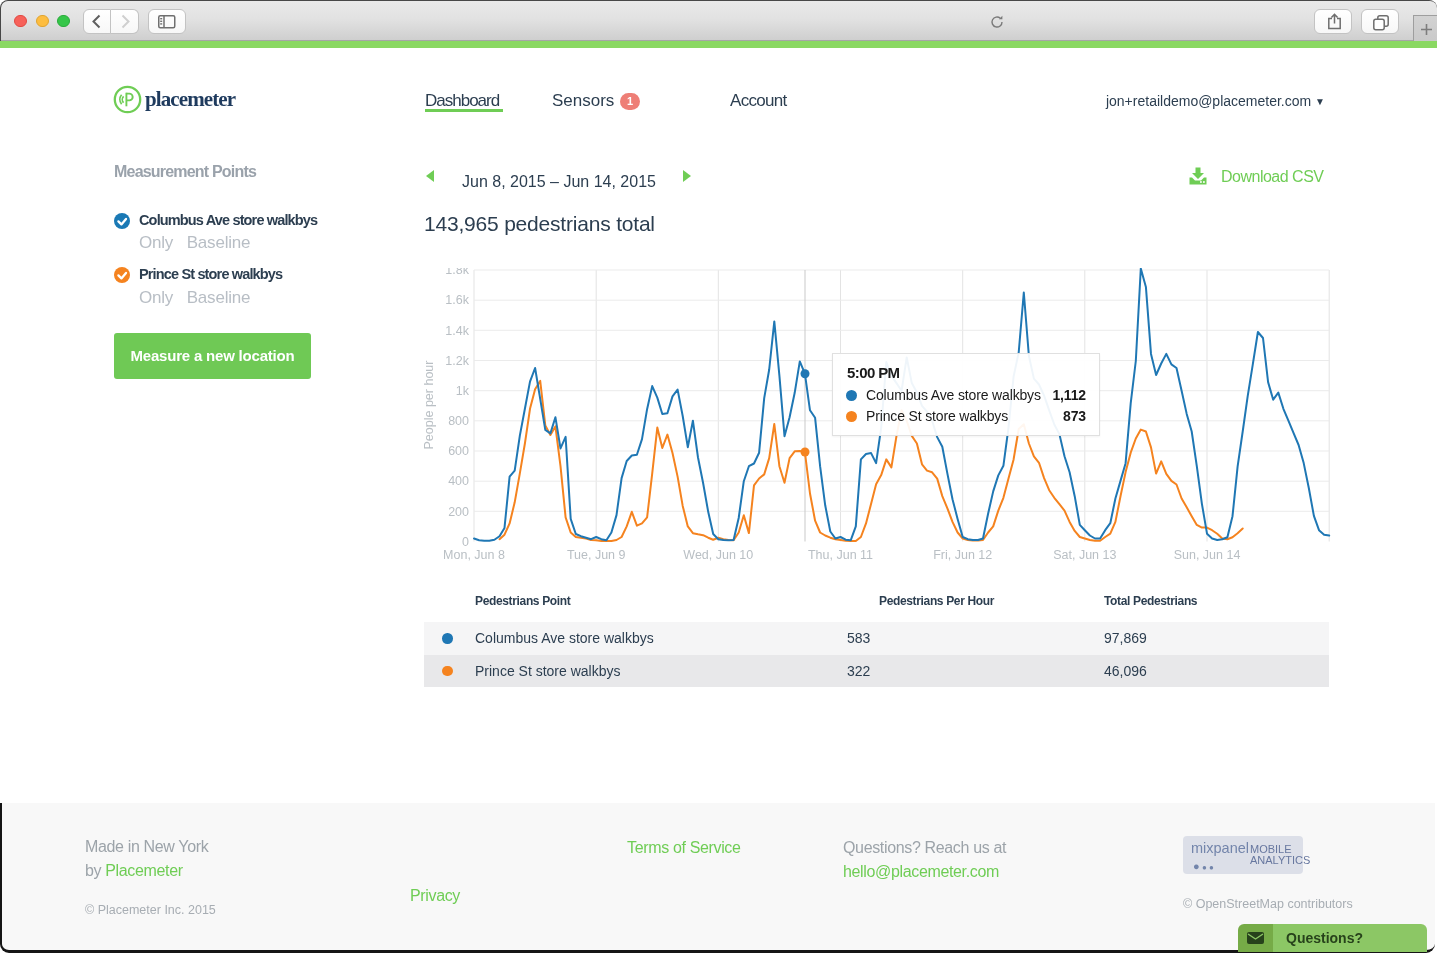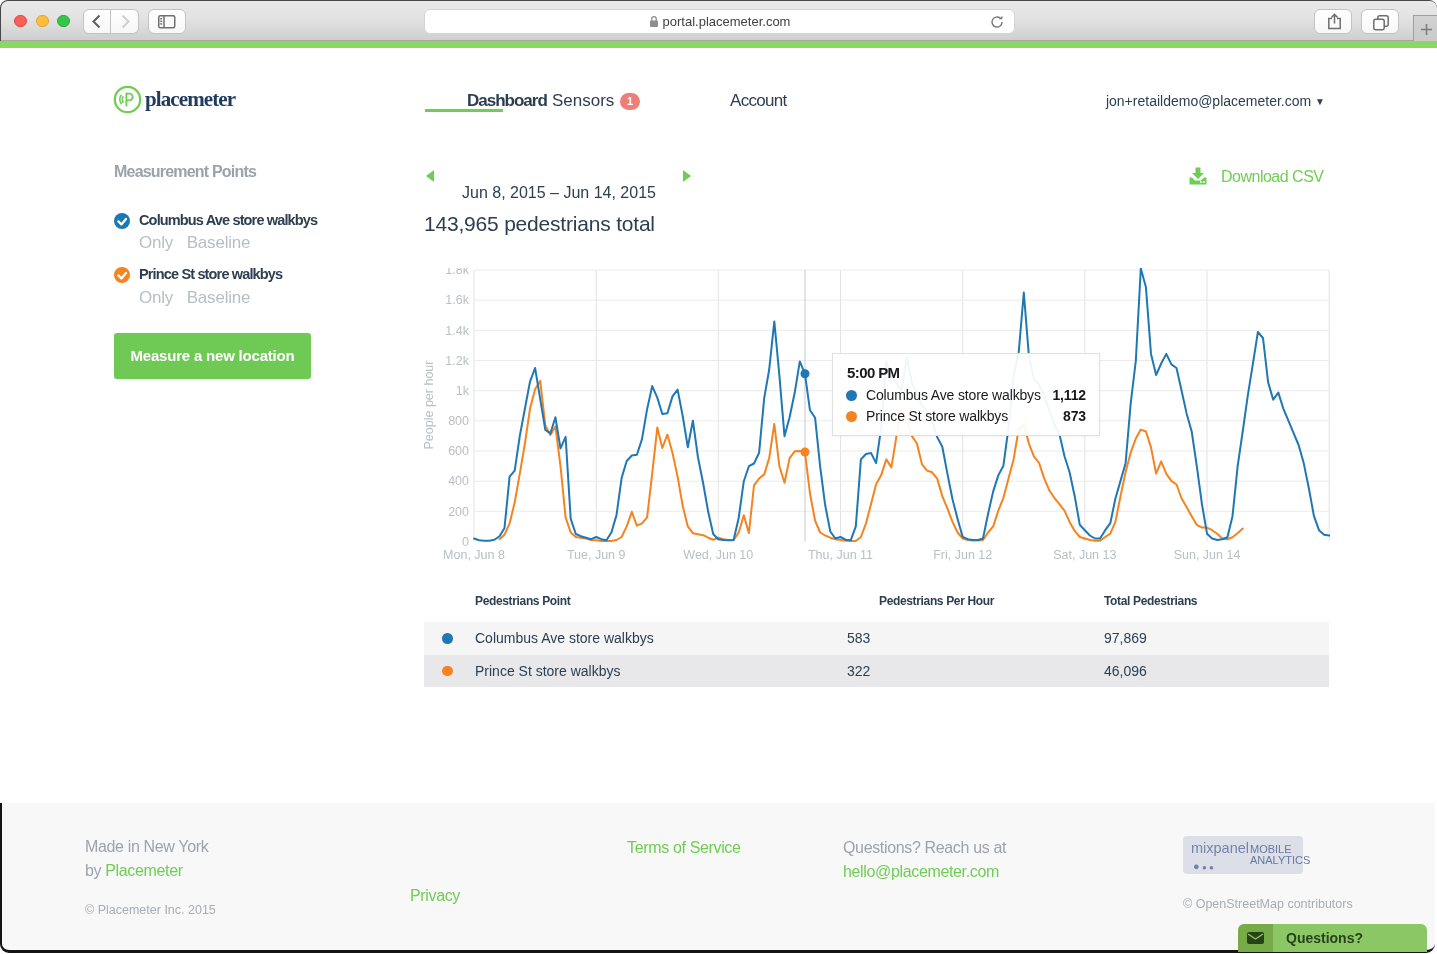--- a/index.html
+++ b/index.html
@@ -11,21 +11,21 @@
 .dot { position:absolute; width:12.5px; height:12.5px; border-radius:50%; top:13.6px; }
 .btn { position:absolute; top:8px; height:24.5px; background:linear-gradient(#ffffff,#f7f7f7); border:1px solid #c3c3c3; border-radius:6px; }
 .greenbar { position:absolute; left:0; top:41px; width:1437px; height:7px; background:#8ad862; }
 .urlfield { position:absolute; left:423px; top:8px; width:591px; height:24.5px; background:#fff; border:1px solid #d4d4d4; border-radius:6px;
   text-align:center; font-size:13px; color:#404040; line-height:23px; }
 .plustab { position:absolute; left:1412px; top:14px; width:25px; height:27px; background:linear-gradient(#d2d2d2,#c9c9c9);
   border:1px solid #9e9e9e; border-bottom:none; border-right:none; }
 
 .wordmark { font-family:"Liberation Serif", serif; font-weight:bold; font-size:21px; color:#1f3b5e; letter-spacing:-0.9px; }
 .nav { font-size:17px; color:#2c3e50; }
-.navu { font-weight:bold; letter-spacing:-1px;margin-left:42px; }
+.navu { font-weight:normal; letter-spacing:-1px; }
 .badge { background:#ee7e76; color:#fff; border-radius:9px; width:20px; height:16.5px; font-size:11px;
   text-align:center; line-height:16.5px; font-weight:bold; }
 
 .sbhead { font-size:16px; font-weight:bold; color:#9aa2ab; letter-spacing:-0.8px; }
 .check { position:absolute; width:16px; height:16px; border-radius:50%; }
 .itemname { font-size:14.5px; font-weight:bold; color:#2c3e50; letter-spacing:-0.85px; }
 .onlybase { font-size:17px; color:#b8bec5; letter-spacing:-0.2px; }
 .greenbtn { position:absolute; left:114px; top:333px; width:197px; height:46px; background:#6fc955; border-radius:3px;
   color:#fff; font-size:15px; letter-spacing:-0.2px; font-weight:bold; text-align:center; line-height:46px; }
 
@@ -70,24 +70,20 @@
   <div class="btn" style="left:147px;width:38px;"></div>
   <svg class="abs" style="left:157px;top:14px;" width="18" height="14">
         <rect x="0.75" y="0.75" width="16" height="12" rx="1.5" stroke="#6f6f6f" stroke-width="1.5" fill="none"></rect>
         <line x1="6" y1="1" x2="6" y2="13" stroke="#6f6f6f" stroke-width="1.5"></line>
         <g fill="#6f6f6f">
           <rect x="2.2" y="3" width="2" height="1.4"></rect>
           <rect x="2.2" y="5.6" width="2" height="1.4"></rect>
           <rect x="2.2" y="8.2" width="2" height="1.4"></rect>
         </g>
       </svg>
-  <div class="urlfield"><svg width="10" height="13" style="vertical-align:-2px;margin-right:4px;">
-          <rect x="1" y="5.5" width="8" height="6.5" rx="1" fill="#8e8e8e"></rect>
-          <path d="M2.8 6 V3.8 a2.2 2.2 0 0 1 4.4 0 V6" stroke="#8e8e8e" stroke-width="1.3" fill="none"></path>
-        </svg>portal.placemeter.com</div>
   <svg class="abs" style="left:988px;top:13px;" width="16" height="16">
         <path d="M13 8 a5 5 0 1 1 -1.7 -3.7" stroke="#7a7a7a" stroke-width="1.4" fill="none"></path>
         <path d="M13.4 1.8 L13.4 5.3 L9.9 5.3 Z" fill="#7a7a7a"></path>
       </svg>
   <div class="btn" style="left:1313px;width:38px;"></div>
   <svg class="abs" style="left:1326px;top:11.5px;" width="15" height="17">
         <path d="M5 5.5 h-3.2 v10 h11.4 v-10 h-3.2" stroke="#6e6e6e" stroke-width="1.5" fill="none"></path>
         <path d="M7.5 10.5 V1.8 M4.4 4.6 L7.5 1.4 L10.6 4.6" stroke="#6e6e6e" stroke-width="1.5" fill="none"></path>
       </svg>
   <div class="btn" style="left:1359.5px;width:38.5px;"></div>
@@ -123,21 +119,21 @@
 <div class="abs itemname" style="left:139px;top:212px;">Columbus Ave store walkbys</div>
 <div class="abs onlybase" style="left:139px;top:233px;">Only&nbsp;&nbsp;&nbsp;Baseline</div>
 <div class="check" style="left:114px;top:267.4px;background:#f5831f;"><svg width="16" height="16">
       <path d="M4.4 8.4 l3 3 l4.6 -5.4" stroke="#fff" stroke-width="2.3" fill="none" stroke-linecap="round" stroke-linejoin="round"></path>
     </svg></div>
 <div class="abs itemname" style="left:139px;top:266px;">Prince St store walkbys</div>
 <div class="abs onlybase" style="left:139px;top:288px;">Only&nbsp;&nbsp;&nbsp;Baseline</div>
 <div class="greenbtn">Measure a new location</div>
 
 <div class="arrow" style="left:426px;top:170px;border-right:8px solid #6fcd55;"></div>
-<div class="abs datetext" style="left:462px;top:184px;">Jun 8, 2015 – Jun 14, 2015</div>
+<div class="abs datetext" style="left:462px;top:173px;">Jun 8, 2015 – Jun 14, 2015</div>
 <div class="arrow" style="left:683px;top:170px;border-left:8px solid #6fcd55;"></div>
 
 <svg class="abs" style="left:1189px;top:167px;" width="18" height="18" viewBox="0 0 18 18">
   <path d="M6.5 0.5 h5 v5.5 h3.5 L9 12 L3 6 h3.5 Z" fill="#6fcd55"></path>
   <path d="M0.5 10.5 L3 10.5 L6 13.5 h6 L15 10.5 h2.5 v7 h-17 Z" fill="#6fcd55"></path>
   <rect x="11" y="14.2" width="1.8" height="1.6" fill="#fff"></rect>
     <rect x="14" y="14.2" width="1.8" height="1.6" fill="#fff"></rect>
 </svg>
 <div class="abs dlcsv" style="left:1221px;top:168px;">Download CSV</div>
 

